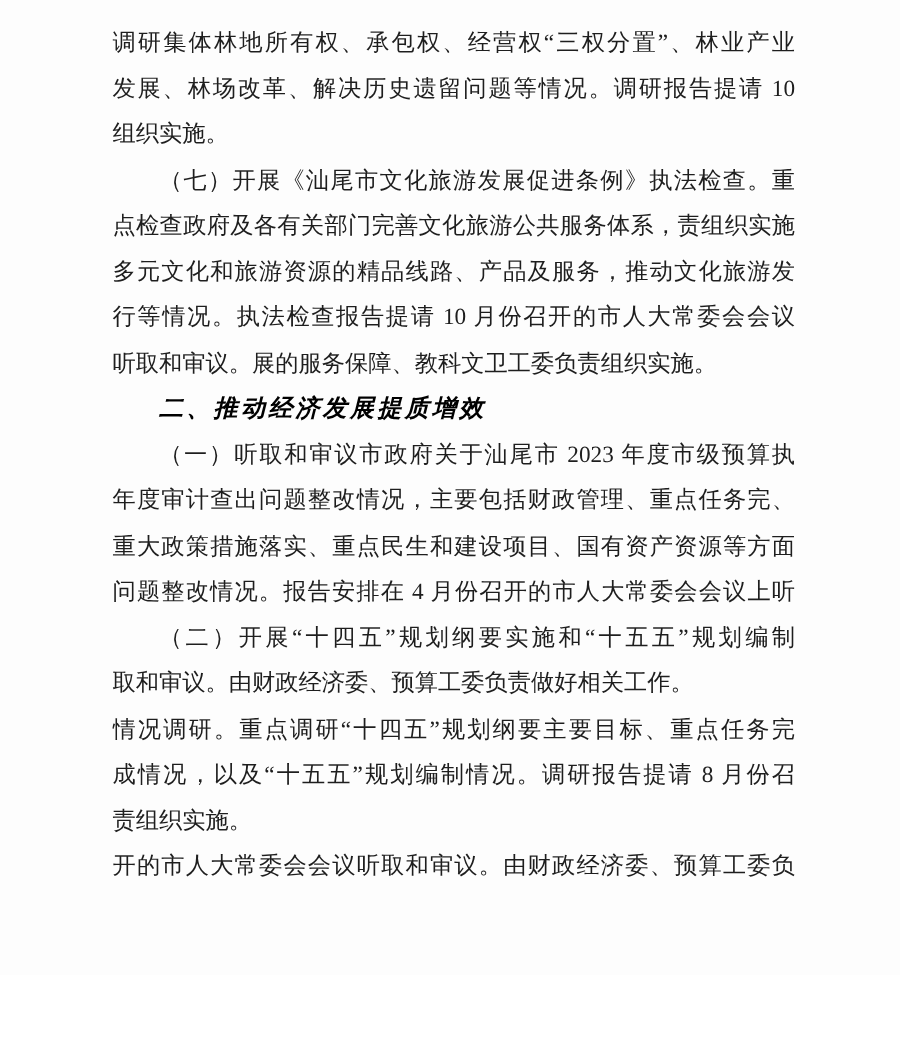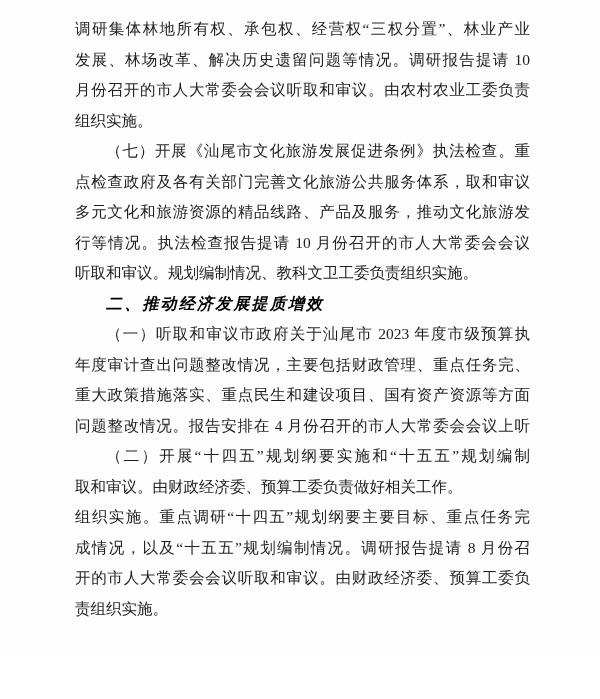--- a/index.html
+++ b/index.html
@@ -50,32 +50,31 @@
     font-style: italic;
   }
 </style>
 </head>
 <body>
 
 <div class="page">
   <div class="textblock">
     <div class="line">调研集体林地所有权、承包权、经营权“三权分置”、林业产业</div>
     <div class="line">发展、林场改革、解决历史遗留问题等情况。调研报告提请 10</div>
-    <div class="line">月份召开的市人大常委会会议听取和审议。由农村农业工委负责</div>
     <div class="line short">组织实施。</div>
     <div class="line indent">（七）开展《汕尾市文化旅游发展促进条例》执法检查。重</div>
-    <div class="line">点检查政府及各有关部门完善文化旅游公共服务体系，取和审议</div>
+    <div class="line">点检查政府及各有关部门完善文化旅游公共服务体系，责组织实施</div>
     <div class="line">多元文化和旅游资源的精品线路、产品及服务，推动文化旅游发</div>
     <div class="line">行等情况。执法检查报告提请 10 月份召开的市人大常委会会议</div>
-    <div class="line short">听取和审议。规划编制情况、教科文卫工委负责组织实施。</div>
+    <div class="line short">听取和审议。展的服务保障、教科文卫工委负责组织实施。</div>
     <div class="line heading indent">二、推动经济发展提质增效</div>
     <div class="line indent">（一）听取和审议市政府关于汕尾市 2023 年度市级预算执</div>
     <div class="line">年度审计查出问题整改情况，主要包括财政管理、重点任务完、</div>
     <div class="line">重大政策措施落实、重点民生和建设项目、国有资产资源等方面</div>
     <div class="line">问题整改情况。报告安排在 4 月份召开的市人大常委会会议上听</div>
     <div class="line indent">（二）开展“十四五”规划纲要实施和“十五五”规划编制</div>
     <div class="line short">取和审议。由财政经济委、预算工委负责做好相关工作。</div>
-    <div class="line">组织实施。重点调研“十四五”规划纲要主要目标、重点任务完</div>
+    <div class="line">情况调研。重点调研“十四五”规划纲要主要目标、重点任务完</div>
     <div class="line">成情况，以及“十五五”规划编制情况。调研报告提请 8 月份召</div>
+    <div class="line short">责组织实施。</div>
     <div class="line">开的市人大常委会会议听取和审议。由财政经济委、预算工委负</div>
-    <div class="line short">责组织实施。</div>
   </div>
 </div>
 
 </body></html>

